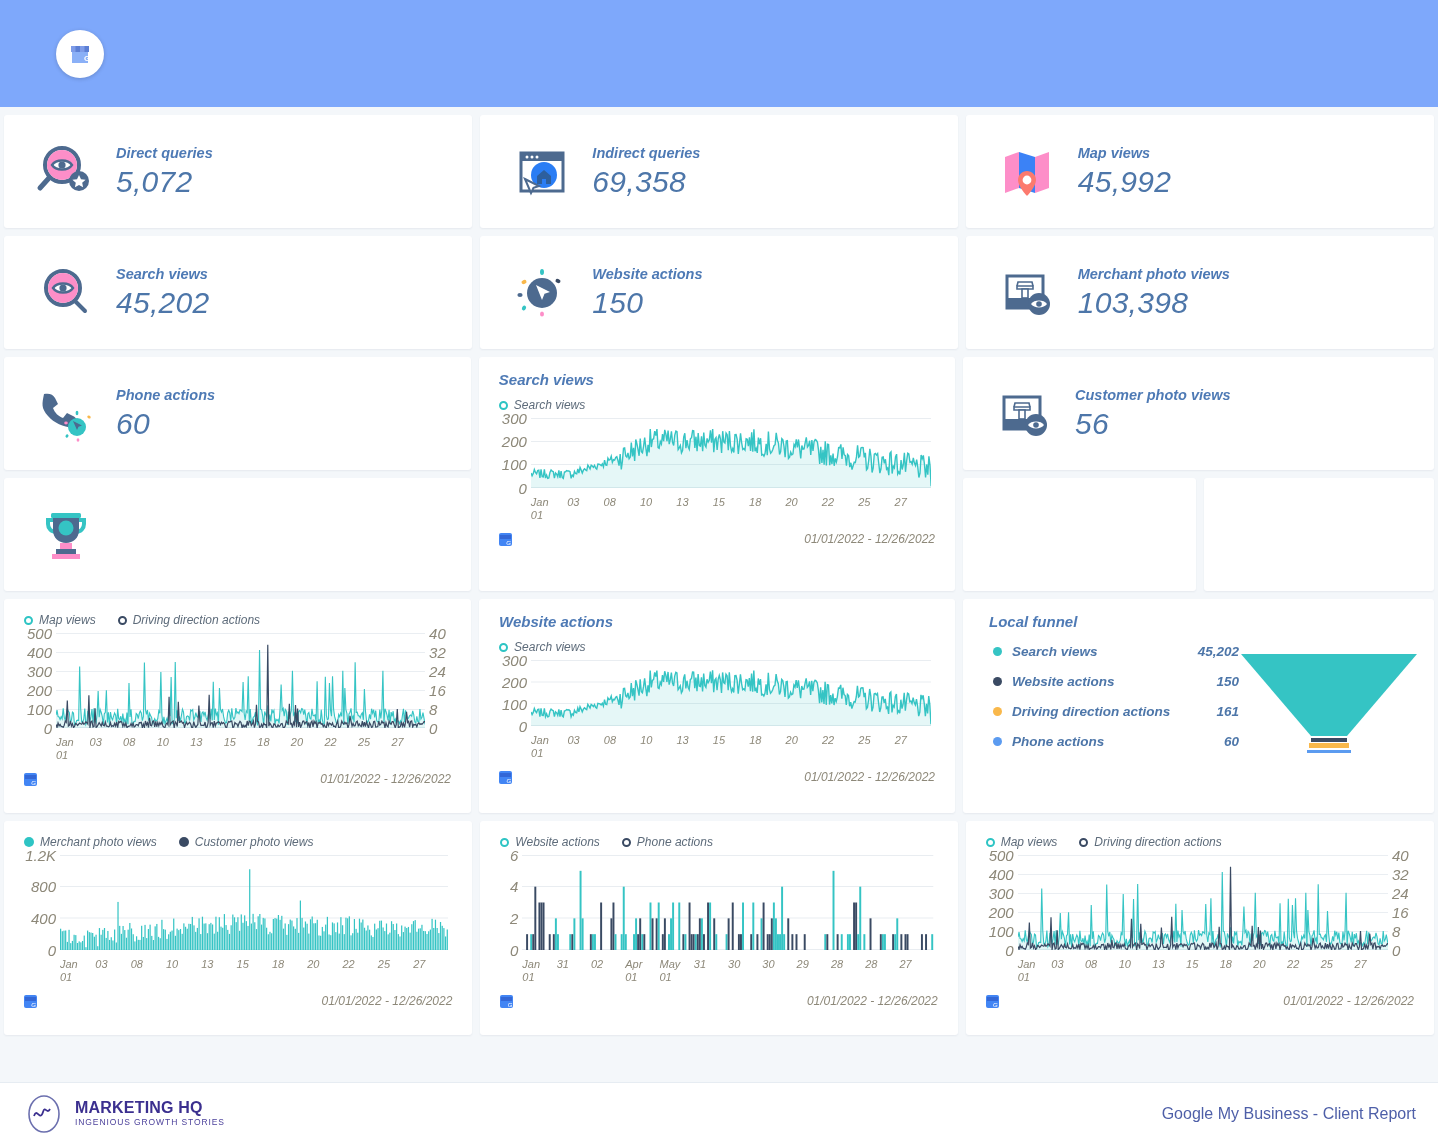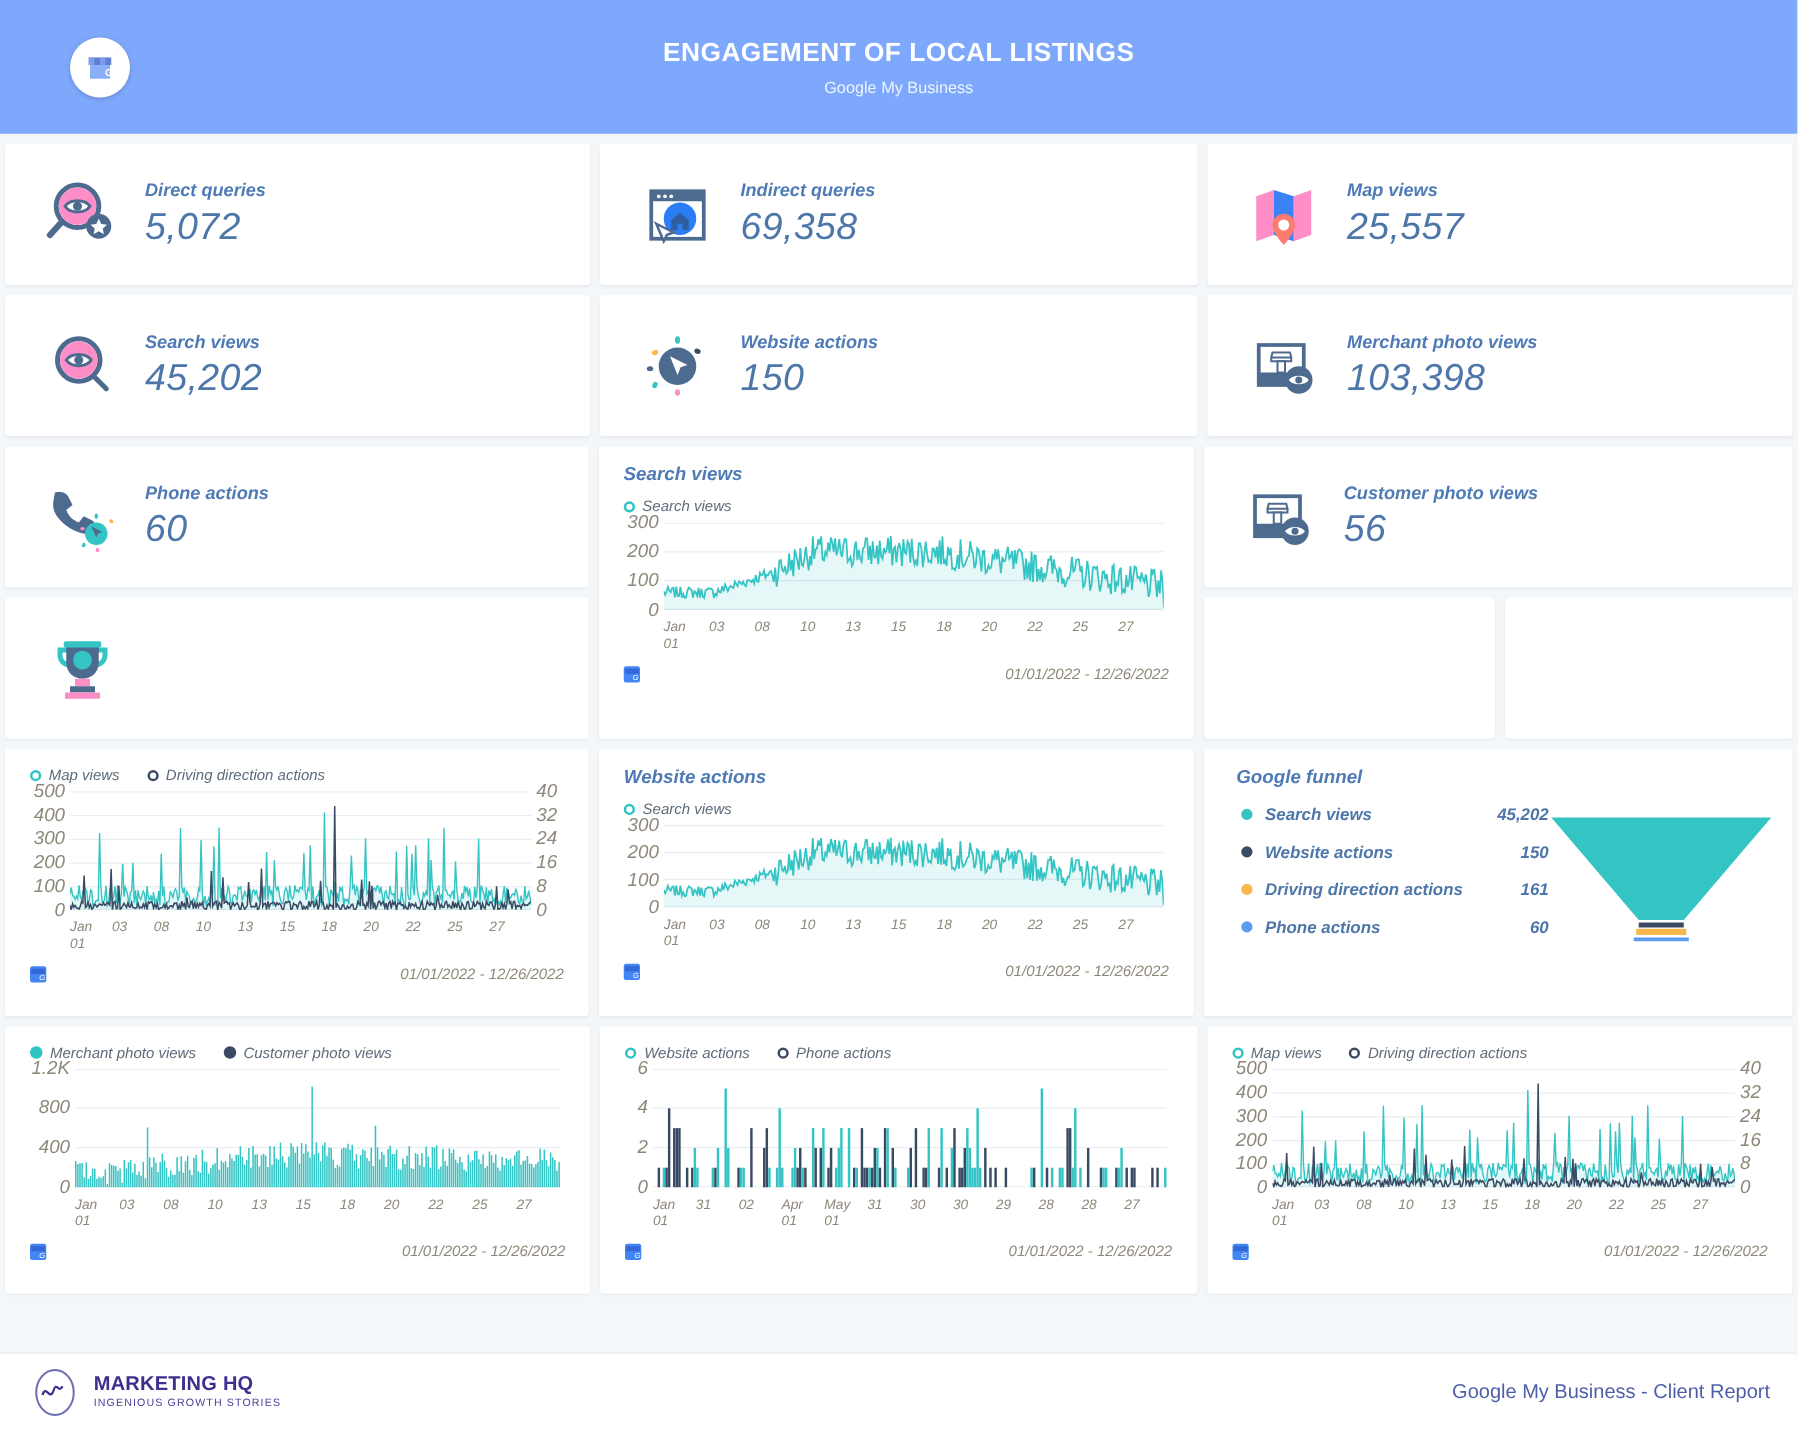--- a/index.html
+++ b/index.html
@@ -119,24 +119,20 @@
 
 <div class="header">
   <div class="header-logo">
     <svg width="30" height="30" viewBox="0 0 30 30">
       <rect x="7" y="13" width="16" height="11" fill="#8ab0f7"></rect>
       <rect x="6" y="7" width="18" height="6" fill="#5c7fd4"></rect>
       <rect x="6" y="7" width="4.5" height="6" fill="#7e9ce8"></rect>
       <rect x="15" y="7" width="4.5" height="6" fill="#7e9ce8"></rect>
       <text x="19" y="22" font-size="8" fill="#fff" font-family="Liberation Sans, sans-serif" font-weight="bold">G</text>
     </svg>
-  </div>
-  <div class="header-titles">
-    <div class="header-title">ENGAGEMENT OF LOCAL LISTINGS</div>
-    <div class="header-sub">Google My Business</div>
   </div>
 </div>
 
 <div class="grid">
 
   <div class="row">
     <div class="card col kpi">
       <div class="kpi-icon">
         <svg width="62" height="58" viewBox="0 0 62 58">
           <circle cx="27" cy="22" r="17" fill="none" stroke="#4d6a8f" stroke-width="4"></circle>
@@ -178,21 +174,21 @@
         <svg width="62" height="58" viewBox="0 0 62 58">
           <path d="M8 14l14-5v36L8 50z" fill="#fd8ec8"></path>
           <path d="M22 9l16 5v36l-16-5z" fill="#3b82f6"></path>
           <path d="M38 14l14-5v36l-14 5z" fill="#fd8ec8"></path>
           <path d="M30 28c-5 0-9 4-9 9 0 6.5 9 16 9 16s9-9.5 9-16c0-5-4-9-9-9z" fill="#fc7a6e"></path>
           <circle cx="30" cy="37" r="4.4" fill="#fff"></circle>
         </svg>
       </div>
       <div class="kpi-text">
         <div class="kpi-label">Map views</div>
-        <div class="kpi-value">25,557</div>
+        <div class="kpi-value">45,992</div>
       </div>
     </div>
   </div>
 
   <div class="row">
     <div class="card col kpi">
       <div class="kpi-icon">
         <svg width="62" height="58" viewBox="0 0 62 58">
           <circle cx="28" cy="24" r="17" fill="none" stroke="#4d6a8f" stroke-width="4"></circle>
           <circle cx="28" cy="24" r="15" fill="#fd8ec8"></circle>
@@ -466,21 +462,21 @@
         <span class="xtick">25</span>
         <span class="xtick">27</span>
       </div>
       <div class="chart-foot">
         <span class="gmb-mini"></span>
         <span class="date-range">01/01/2022 - 12/26/2022</span>
       </div>
     </div>
 
     <div class="card col chart-card" style="height:214px; padding-left:26px;">
-      <div class="chart-title">Google funnel</div>
+      <div class="chart-title">Local funnel</div>
       <div class="funnel-body">
         <div class="funnel-legend">
           <div class="fl-row">
             <span class="fl-dot" style="background:#35c4c4"></span>
             <span class="fl-name">Search views</span>
             <span class="fl-val">45,202</span>
           </div>
           <div class="fl-row">
             <span class="fl-dot" style="background:#3a4a63"></span>
             <span class="fl-name">Website actions</span>

